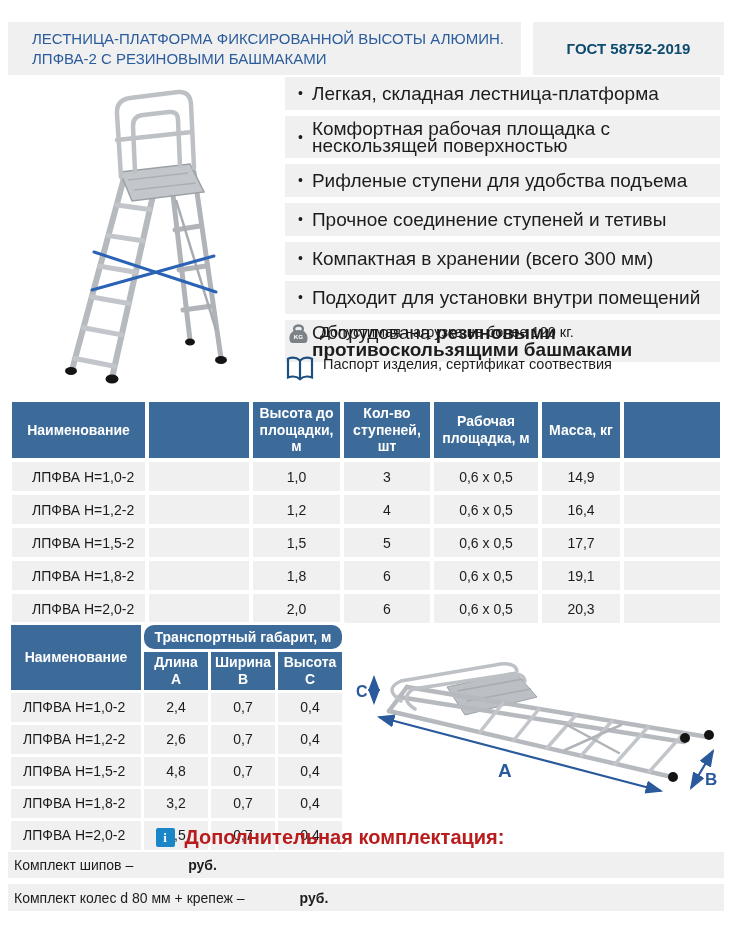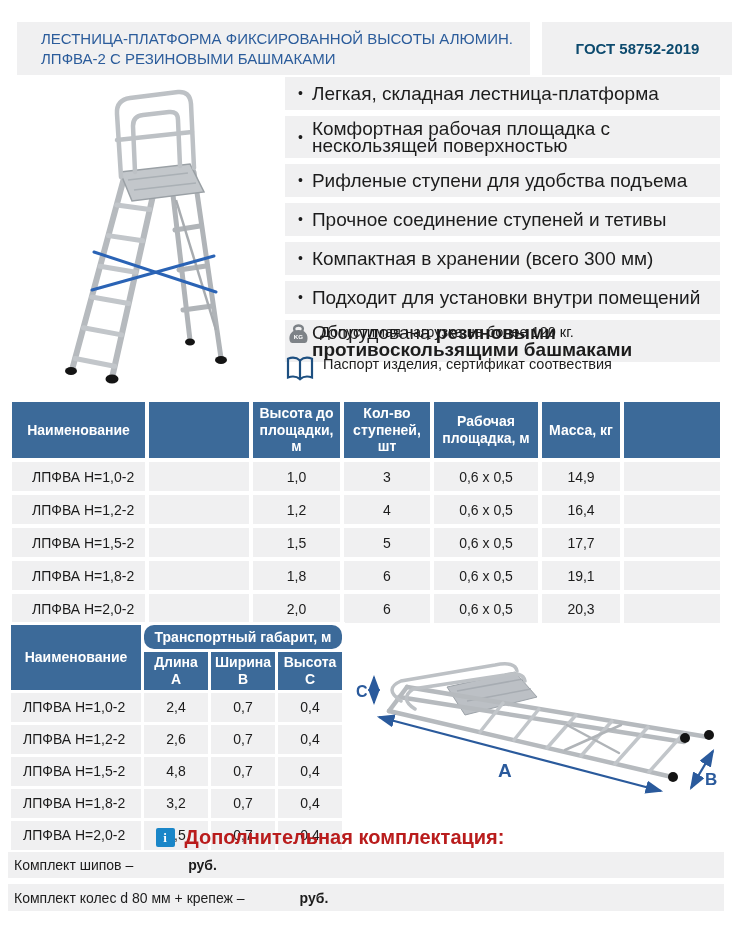--- a/index.html
+++ b/index.html
@@ -1,20 +1,20 @@
 <!DOCTYPE html>
 <html><head>
 <meta charset="utf-8">
 <style>
   html,body{margin:0;padding:0;background:#fff;}
   .page{position:relative;width:732px;height:925px;background:#ffffff;overflow:hidden;
         font-family:"Liberation Sans",sans-serif;color:#1c1c1c;}
 
   
-  .header{position:absolute;top:22px;left:17px;width:716px;display:flex;gap:12px;}
+  .header{position:absolute;top:22px;left:8px;width:716px;display:flex;gap:12px;}
   .header-title{flex:1;background:#f0f0f1;color:#2b5c9b;font-size:15px;line-height:1.3;
                 padding:7px 10px 7px 24px;text-transform:uppercase;}
   .header-gost{width:191px;background:#f0f0f1;color:#0c4a6e;font-size:15px;font-weight:bold;
                display:flex;align-items:center;justify-content:center;}
 
   
   .ladder-fig{position:absolute;top:80px;left:8px;width:272px;height:312px;}
 
   
   .features{position:absolute;top:77px;left:285px;width:435px;display:flex;flex-direction:column;gap:6px;}

